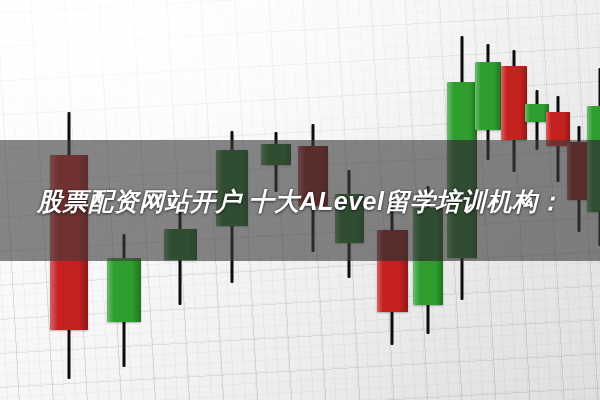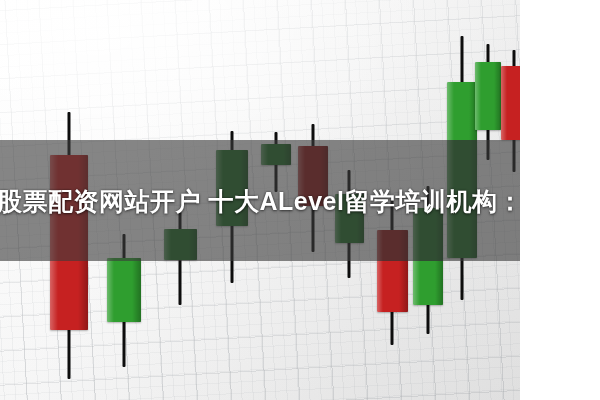--- a/index.html
+++ b/index.html
@@ -2,23 +2,24 @@
 <html lang="zh"><head>
 <meta charset="utf-8">
 <title>股票配资网站开户 十大ALevel留学培训机构：辅导优势提升通过率</title>
 <style>
   html,body{margin:0;padding:0;background:#fff;}
   body{
     font-family:"Liberation Sans","DejaVu Sans",sans-serif;
   }
   #stage{
     position:relative;
-    width:520px;height:400px;
+    width:600px;height:400px;
     overflow:hidden;
     background:#f2f2f2;
+    font-style:italic;
   }
 
   
   .bg-base{
     position:absolute;inset:0;
     background:
       linear-gradient(112deg, #ffffff 0%, #fdfdfd 28%, #f4f4f4 58%, #ededed 78%, #e9e9e9 100%);
   }
   .bg-grid{
     position:absolute;inset:-18% -10%;

